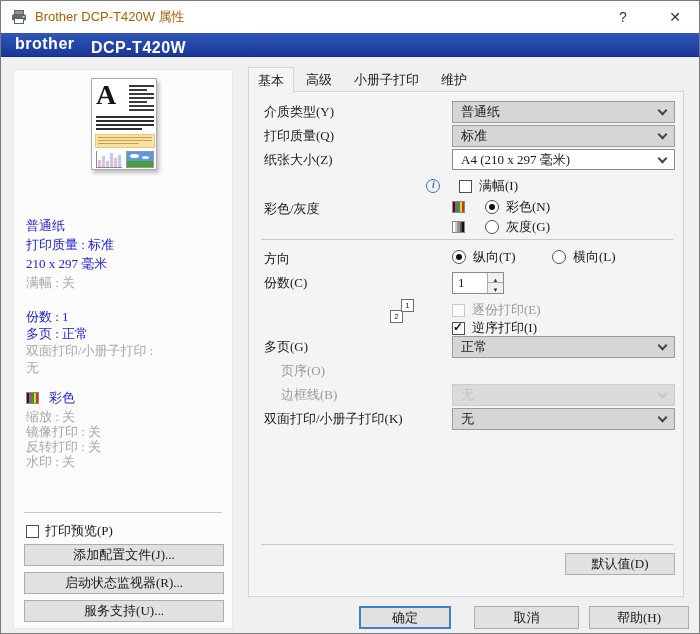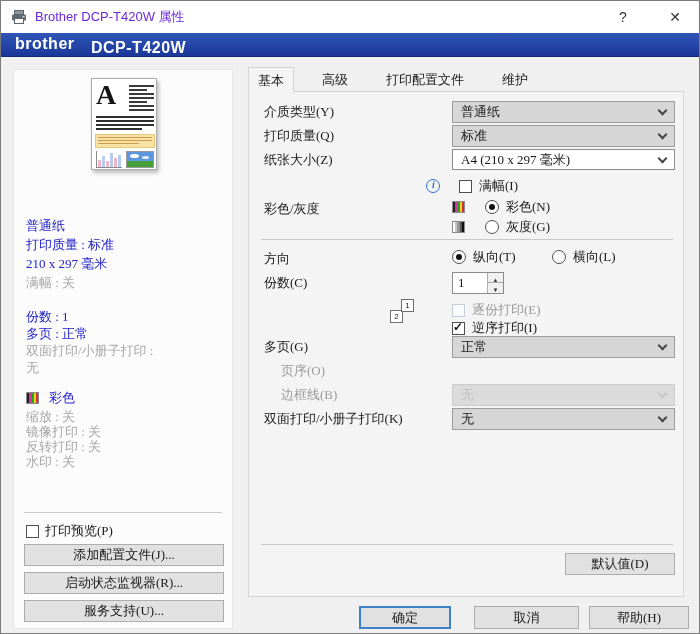--- a/index.html
+++ b/index.html
@@ -6,21 +6,21 @@
   html,body { background:#555; }
   .dialog {
     position:relative; width:700px; height:634px;
     background:#f0f0f0; border:1px solid #7a7a7a;
     font-family:"Liberation Serif", serif; font-size:13px; color:#1a1a1a;
     overflow:hidden;
   }
   
   .titlebar { position:absolute; left:0; top:0; width:100%; height:32px; background:#ffffff; }
   .titlebar .ticon { position:absolute; left:10px; top:8px; }
-  .titlebar .ttext { position:absolute; left:34px; top:0; line-height:32px; font-family:"Liberation Sans",sans-serif; font-size:13px; color:#6d28d9; }
+  .titlebar .ttext { position:absolute; left:34px; top:0; line-height:32px; font-family:"Liberation Sans",sans-serif; font-size:13px; color:#a16207; }
   .winbtn { position:absolute; top:0; width:40px; height:32px; text-align:center; line-height:32px; font-family:"Liberation Sans",sans-serif; font-size:14px; color:#333; cursor:default; }
   .winbtn.help { left:602px; }
   .winbtn.close { left:654px; }
   
   .banner { position:absolute; left:0; top:32px; width:100%; height:24px;
     background:linear-gradient(#2f56b8, #1a3798); border-bottom:1px solid #122a78; }
   .banner .logo { position:absolute; left:14px; top:2px; color:#fff; font-family:Liberation Sans, sans-serif; font-weight:800; font-size:16px; letter-spacing:.5px; }
   .banner .model { position:absolute; left:90px; top:6px; color:#fff; font-family:"Liberation Sans",sans-serif; font-weight:700; font-size:16px; letter-spacing:.5px; }
   
   .left-panel { position:absolute; left:12px; top:68px; width:220px; height:560px; background:#fcfcfc; border:1px solid #e6e6e6; }
@@ -77,21 +77,21 @@
   .spin .sb.up { top:0; border-bottom:1px solid #ababab; }
   .spin .sb.dn { top:10px; }
   .spin .sb::after { font-size:6px; color:#333; position:relative; top:-3px; }
   .spin .sb.up::after { content:"▲"; }
   .spin .sb.dn::after { content:"▼"; }
   .collate { position:absolute; width:24px; height:24px; }
   .collate .pg { position:absolute; width:13px; height:13px; background:#fff; border:1px solid #6e6e6e; font:400 8px "Liberation Sans",sans-serif; text-align:center; line-height:11px; color:#222; }
   .collate .p2 { left:0; bottom:0; }
   .collate .p1 { right:0; top:0; z-index:2; }
   
-  .tabstrip { position:absolute; left:247px; top:69px; width:436px; height:22px; display:flex; align-items:flex-end;gap:16px; }
+  .tabstrip { position:absolute; left:247px; top:69px; width:436px; height:22px; display:flex; align-items:flex-end; }
   .tab { padding:3px 9px 3px 9px; font-size:13px; margin-right:2px; border:1px solid transparent; border-bottom:none; cursor:default; }
   .tab.active { background:#f4f4f4; border-color:#d4d4d4; position:relative; top:1px; padding-top:4px; z-index:3; }
   .tabpage { position:absolute; left:247px; top:90px; width:436px; height:506px; background:#f4f4f4; border:1px solid #d4d4d4;padding-left:20px; }
   .hr { position:absolute; left:12px; right:10px; height:1px; background:#c8c8c8; }
   .rowflex { position:absolute; display:flex; align-items:center; gap:7px; font-size:13px; }
   .btn { position:absolute; background:#e1e1e1; border:1px solid #adadad; text-align:center; font-size:13px; line-height:20px; height:22px; cursor:default; }
   .btn.disabled { background:#c9c9c9; border-color:#bdbdbd; color:#8b8b8b; }
   .footer-btn { position:absolute; top:605px; height:23px; background:#e1e1e1; border:1px solid #adadad; text-align:center; font-size:13px; line-height:21px; cursor:default; }
   .footer-btn.default { border:2px solid #3f81c9; line-height:19px; }
   .dis-label { color:#9a9a9a; }
@@ -187,21 +187,21 @@
     </div>
 
     <div class="lp-btn" style="top:474px">添加配置文件(J)...</div>
     <div class="lp-btn" style="top:502px">启动状态监视器(R)...</div>
     <div class="lp-btn" style="top:530px">服务支持(U)...</div>
   </div>
 
   <div class="tabstrip">
     <div class="tab active">基本</div>
     <div class="tab">高级</div>
-    <div class="tab">打印配置文件</div>
+    <div class="tab">小册子打印</div>
     <div class="tab">维护</div>
   </div>
 
   <div class="tabpage">
 
     <span class="flabel" style="top:9px">介质类型(Y)</span>
     <div class="dd" style="left:203px; top:9px">
       <span>普通纸</span>
       <span class="chev"></span>
     </div>

